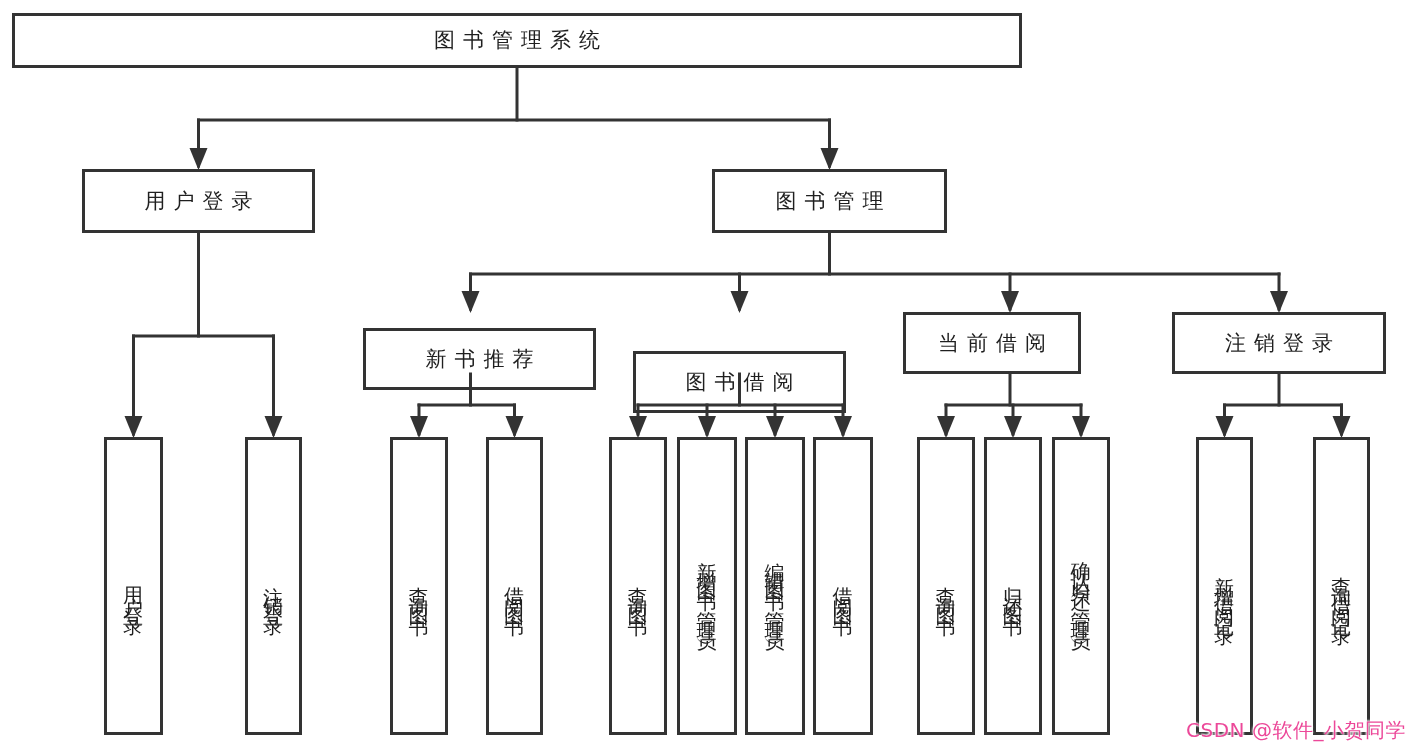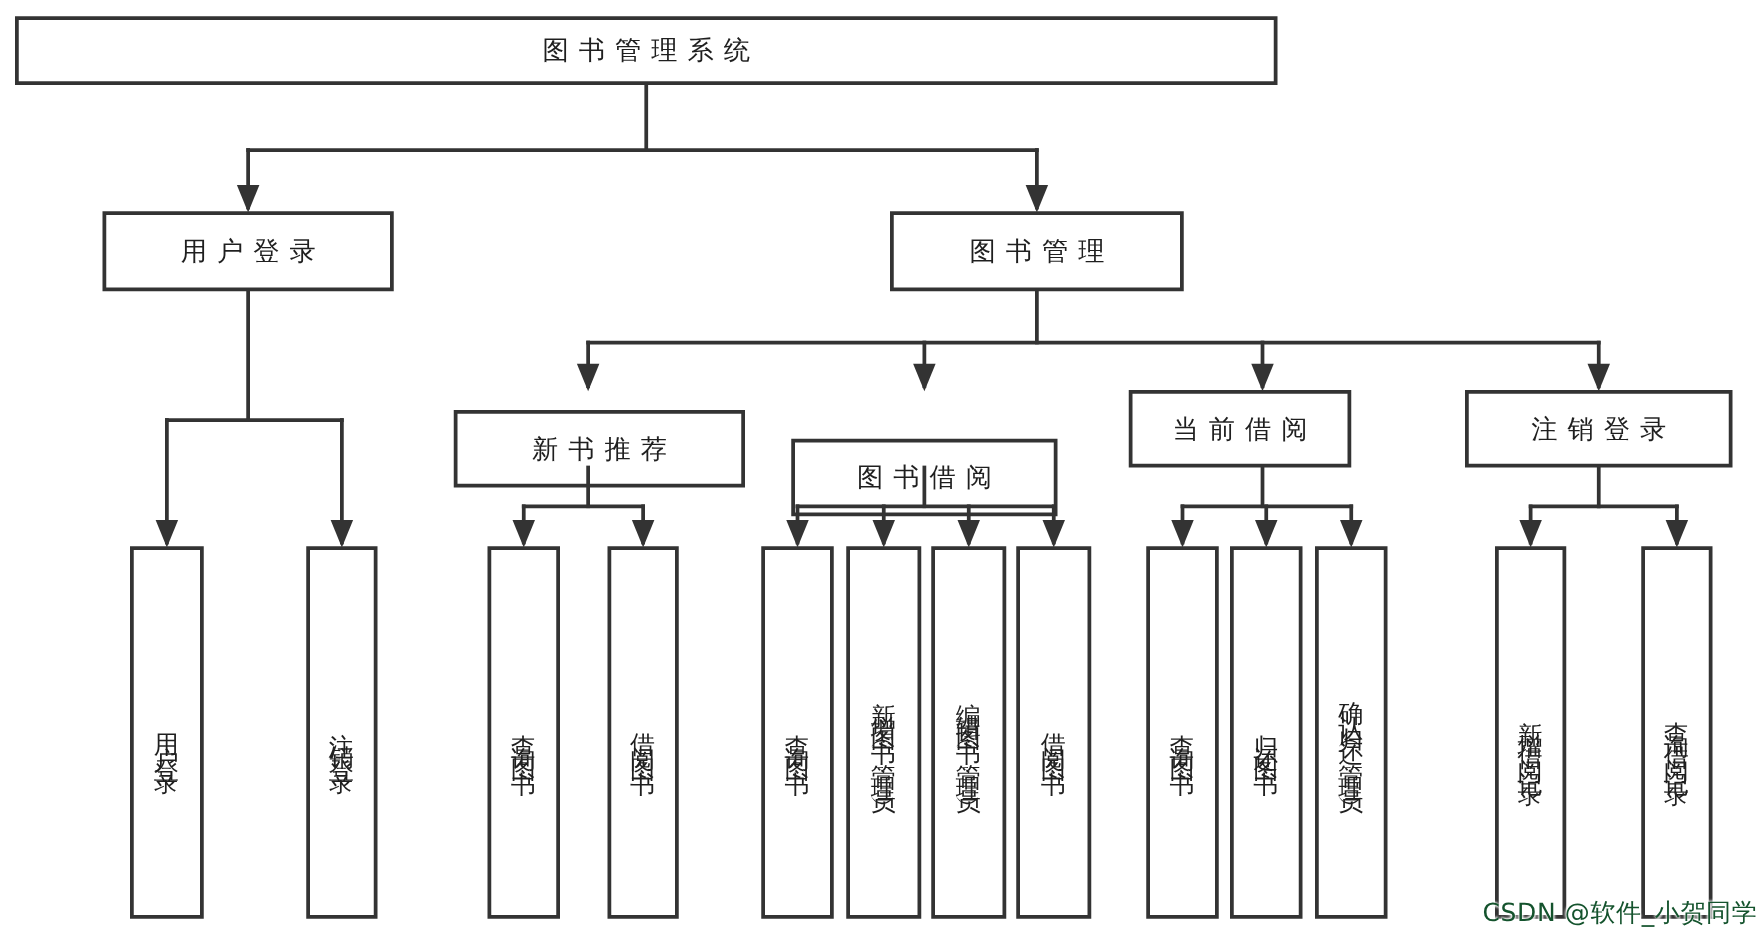--- a/index.html
+++ b/index.html
@@ -47,21 +47,21 @@
     font-size: 20px;
     letter-spacing: 10px;
     padding-top: 10px; 
   }
   .watermark {
     position: absolute;
     left: 1186px;
     top: 717px;
     z-index: 5;
     font-size: 20px;
-    color: #14532d;
+    color: #ec4899;
     letter-spacing: 0.5px;
     white-space: nowrap;
     text-shadow: 0 0 2px #ffffff, 1px 1px 2px #ffffff, -1px -1px 2px #ffffff;
   }
 </style>
 </head>
 <body>
 
 <div class="canvas">
   <svg id="connectors" viewBox="0 0 1405 747" xmlns="http://www.w3.org/2000/svg">

